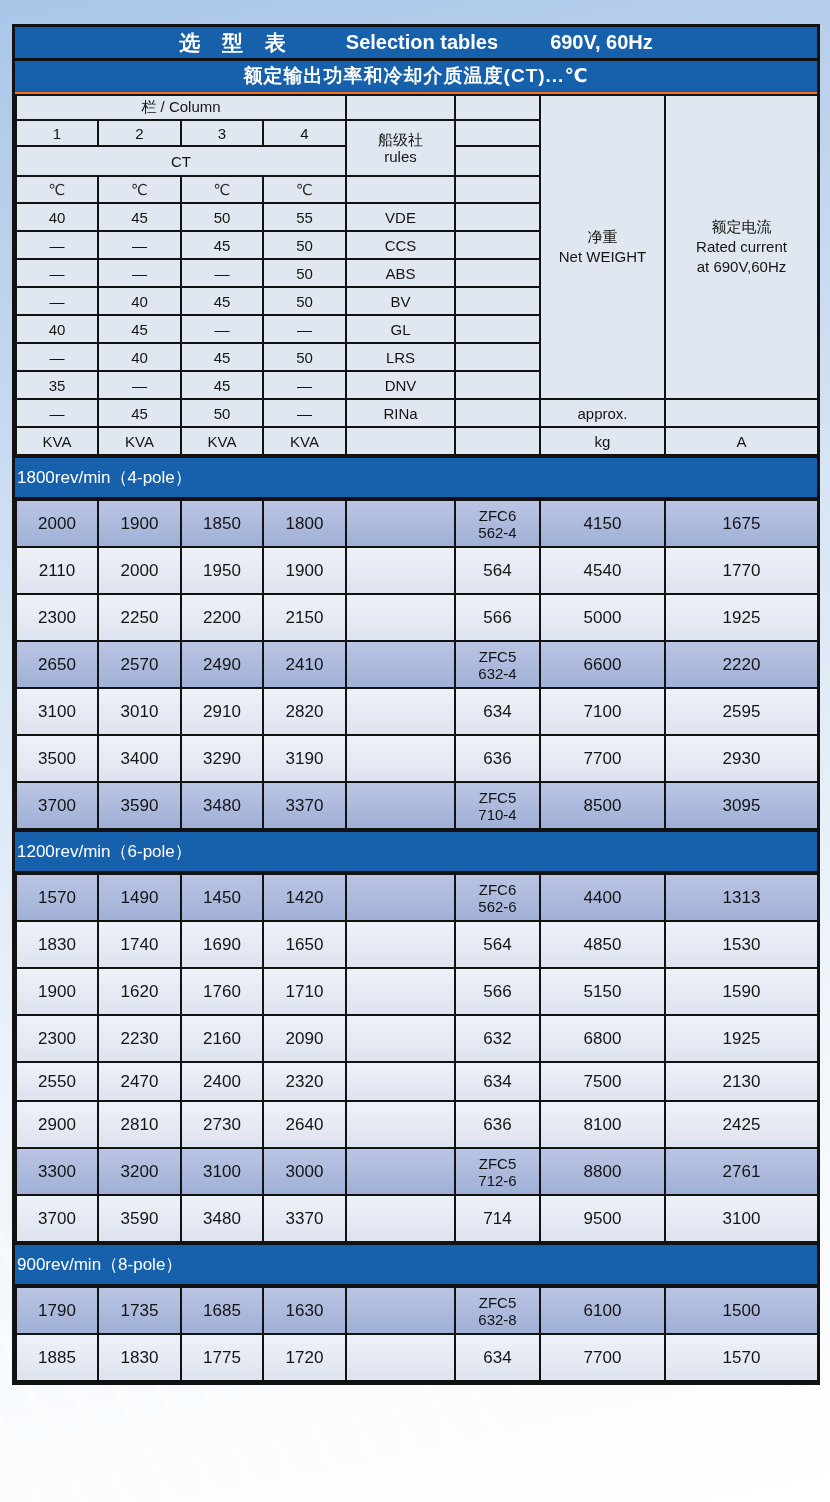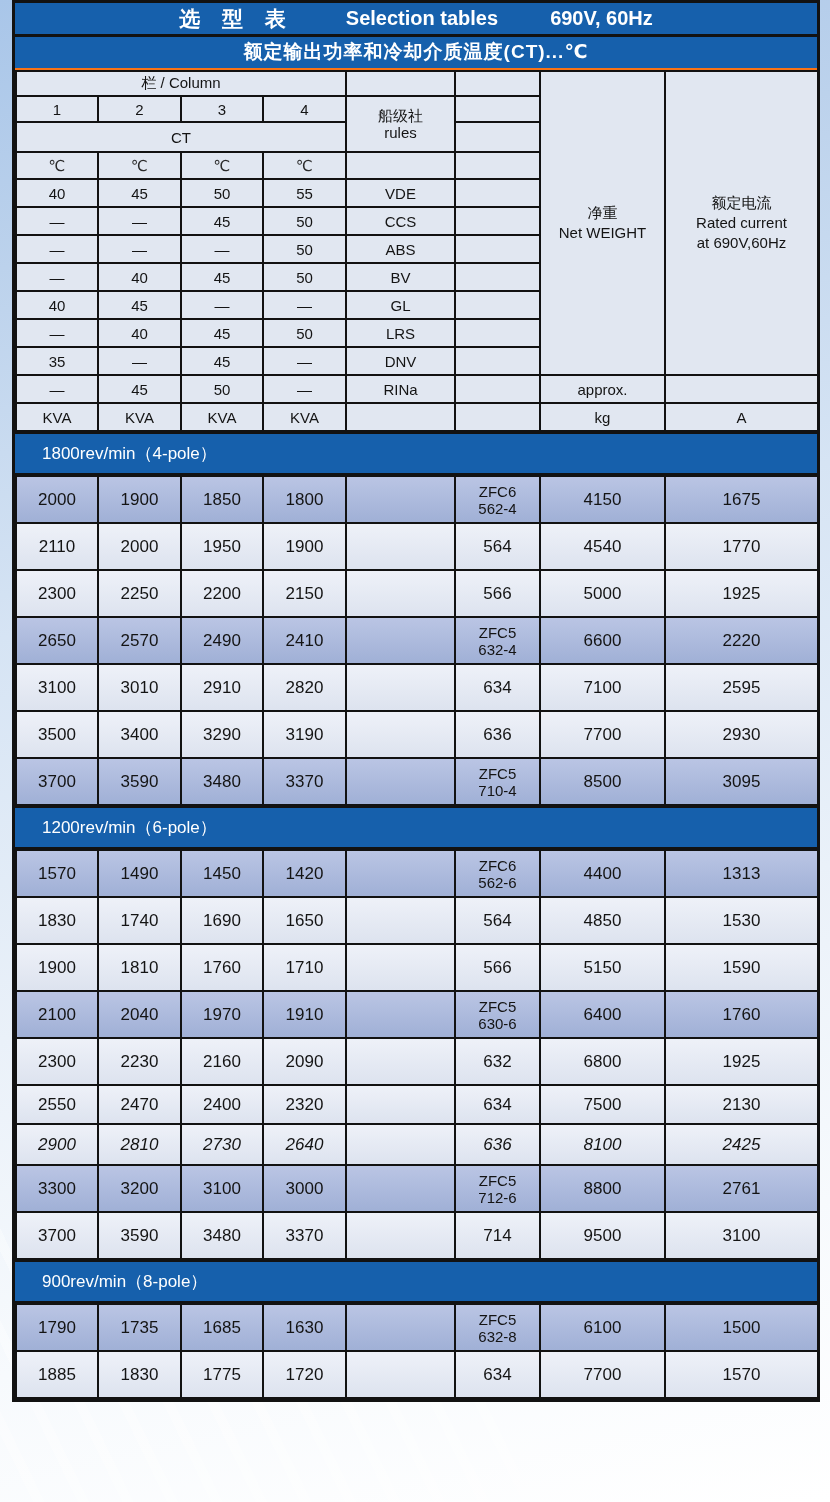--- a/index.html
+++ b/index.html
@@ -8,21 +8,21 @@
     background:linear-gradient(168deg,#a9c6e9 0%,#bcd2ec 16%,#d6e4f4 38%,#eaf1f9 62%,#f7fafd 82%,#ffffff 100%);
     font-family:"Liberation Sans","DejaVu Sans",sans-serif;
     color:#141414;
   }
   .stripes {
     position:absolute; left:0; bottom:0; width:520px; height:300px;
     background:repeating-linear-gradient(64deg, rgba(255,255,255,0) 0 30px, rgba(255,255,255,0.55) 30px 40px);
     opacity:.6; pointer-events:none;
   }
   .tableWrap {
-    position:absolute; left:12px; top:0; width:802px;
+    position:absolute; left:12px; top:24px; width:802px;
     border:3px solid #121212; background:#e3e8f2;
   }
   .bar { background:#1660ac; color:#ffffff; }
   .title-bar {
     height:31px; border-bottom:3px solid #121212;
     display:flex; align-items:center; justify-content:center; gap:52px;
     font-weight:bold; font-size:20px;
   }
   .title-cn { letter-spacing:8px; font-size:21px; }
   .banner {
@@ -34,21 +34,21 @@
   table.grid { border-collapse:collapse; table-layout:fixed; width:802px; }
   table.grid td {
     border:2px solid #121212; text-align:center; vertical-align:middle;
     padding:0; font-size:15px; background:#e1e7f1; overflow:hidden;
   }
   td.pre { white-space:pre-line; line-height:17px; }
   td.wt { font-size:15px; line-height:20px; white-space:pre-line; }
   td.deg { font-size:12px; color:#2a2a2a; }
   .section-bar {
     height:39px; border-top:2px solid #121212; border-bottom:2px solid #121212;
-    display:flex; align-items:center; padding-left:27px; font-size:17px;
+    display:flex; align-items:center; padding-left:2px; font-size:17px;
   }
   table.section-table td { font-size:17px; background:linear-gradient(180deg,#eef1f8 0%,#dde3ef 100%); }
   table.section-table tr.hl td { background:linear-gradient(180deg,#bac5e4 0%,#a0b0d6 100%); }
   table.section-table td.pre { font-size:15px; line-height:17px; }
 </style>
 </head>
 <body>
 
 <div class="stripes"></div>
 
@@ -304,38 +304,27 @@
             <td>1740</td>
             <td>1690</td>
             <td>1650</td>
             <td></td>
             <td>564</td>
             <td>4850</td>
             <td>1530</td>
           </tr>
           <tr class="" style="height: 47px;">
             <td>1900</td>
-            <td>1810</td>
+            <td>1620</td>
             <td>1760</td>
             <td>1710</td>
             <td></td>
             <td>566</td>
             <td>5150</td>
             <td>1590</td>
-          </tr>
-          <tr class="hl" style="height: 47px;">
-            <td>2100</td>
-            <td>2040</td>
-            <td>1970</td>
-            <td>1910</td>
-            <td></td>
-            <td class="pre">ZFC5
-630-6</td>
-            <td>6400</td>
-            <td>1760</td>
           </tr>
           <tr class="" style="height: 47px;">
             <td>2300</td>
             <td>2230</td>
             <td>2160</td>
             <td>2090</td>
             <td></td>
             <td>632</td>
             <td>6800</td>
             <td>1925</td>
@@ -343,21 +332,21 @@
           <tr class="" style="height: 39px;">
             <td>2550</td>
             <td>2470</td>
             <td>2400</td>
             <td>2320</td>
             <td></td>
             <td>634</td>
             <td>7500</td>
             <td>2130</td>
           </tr>
-          <tr class="" style="height: 41px; font-style: italic;">
+          <tr class="" style="height: 47px;">
             <td>2900</td>
             <td>2810</td>
             <td>2730</td>
             <td>2640</td>
             <td></td>
             <td>636</td>
             <td>8100</td>
             <td>2425</td>
           </tr>
           <tr class="hl" style="height: 47px;">

